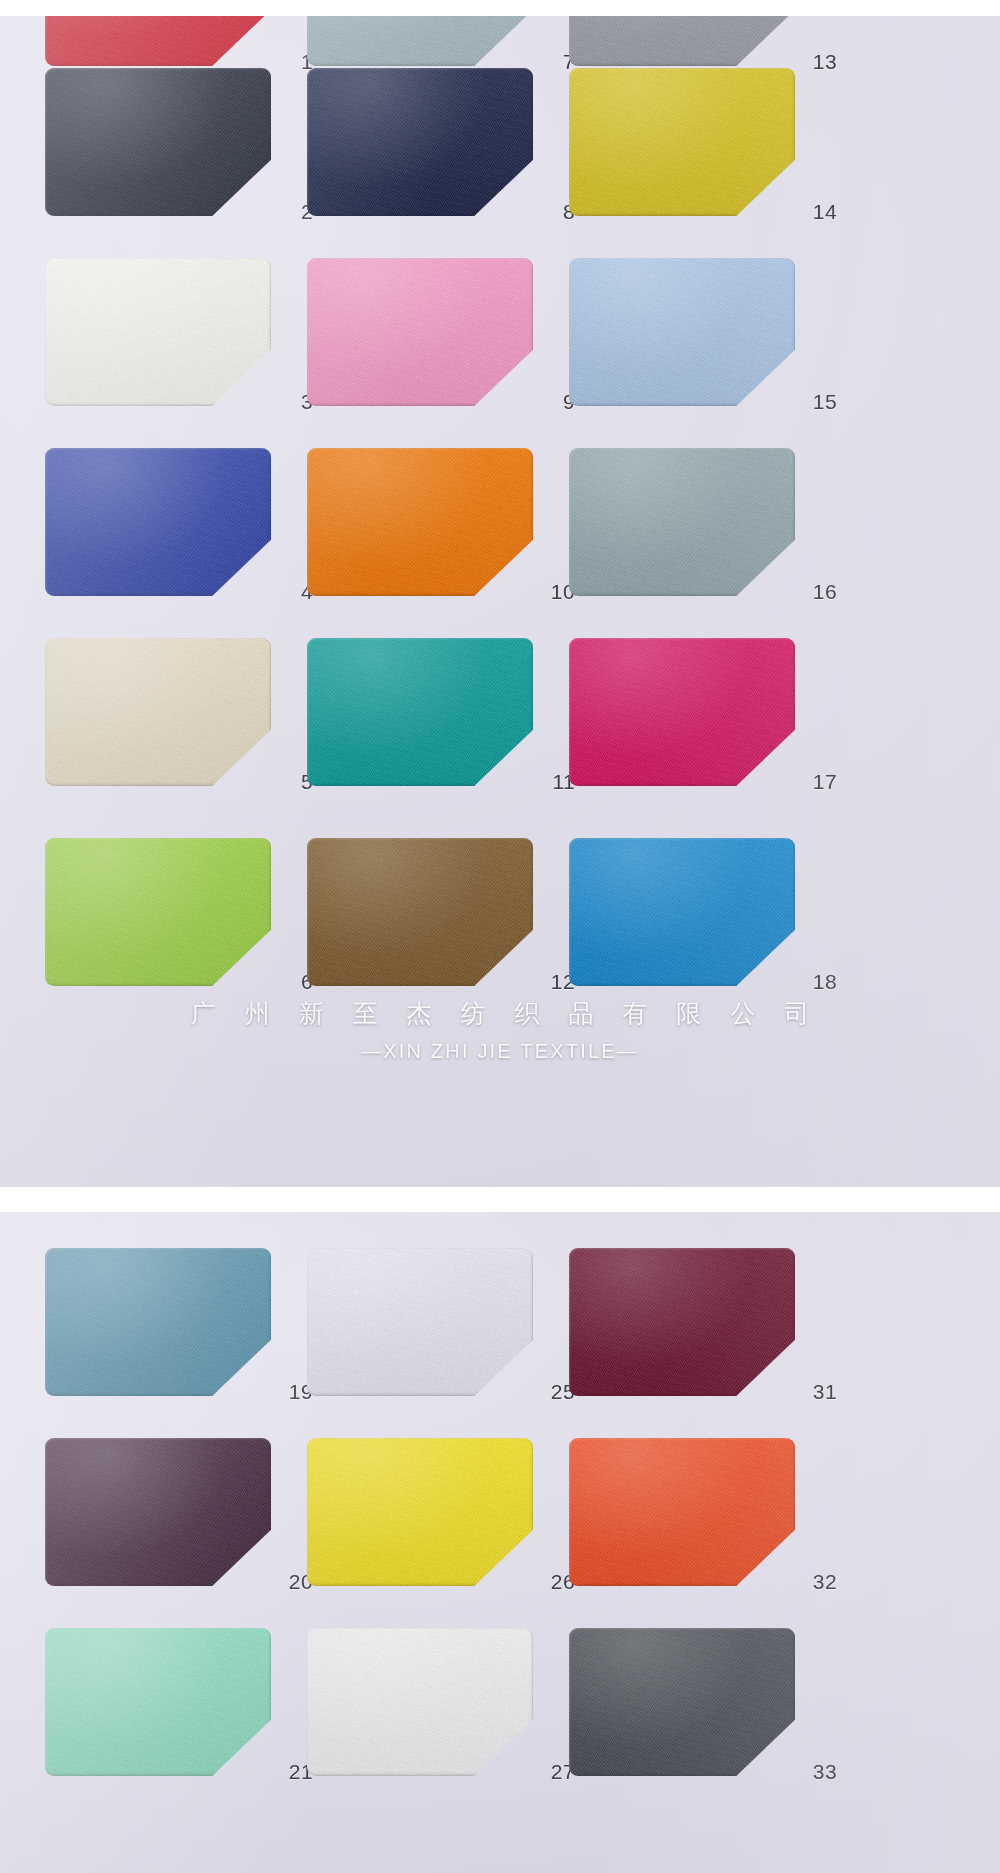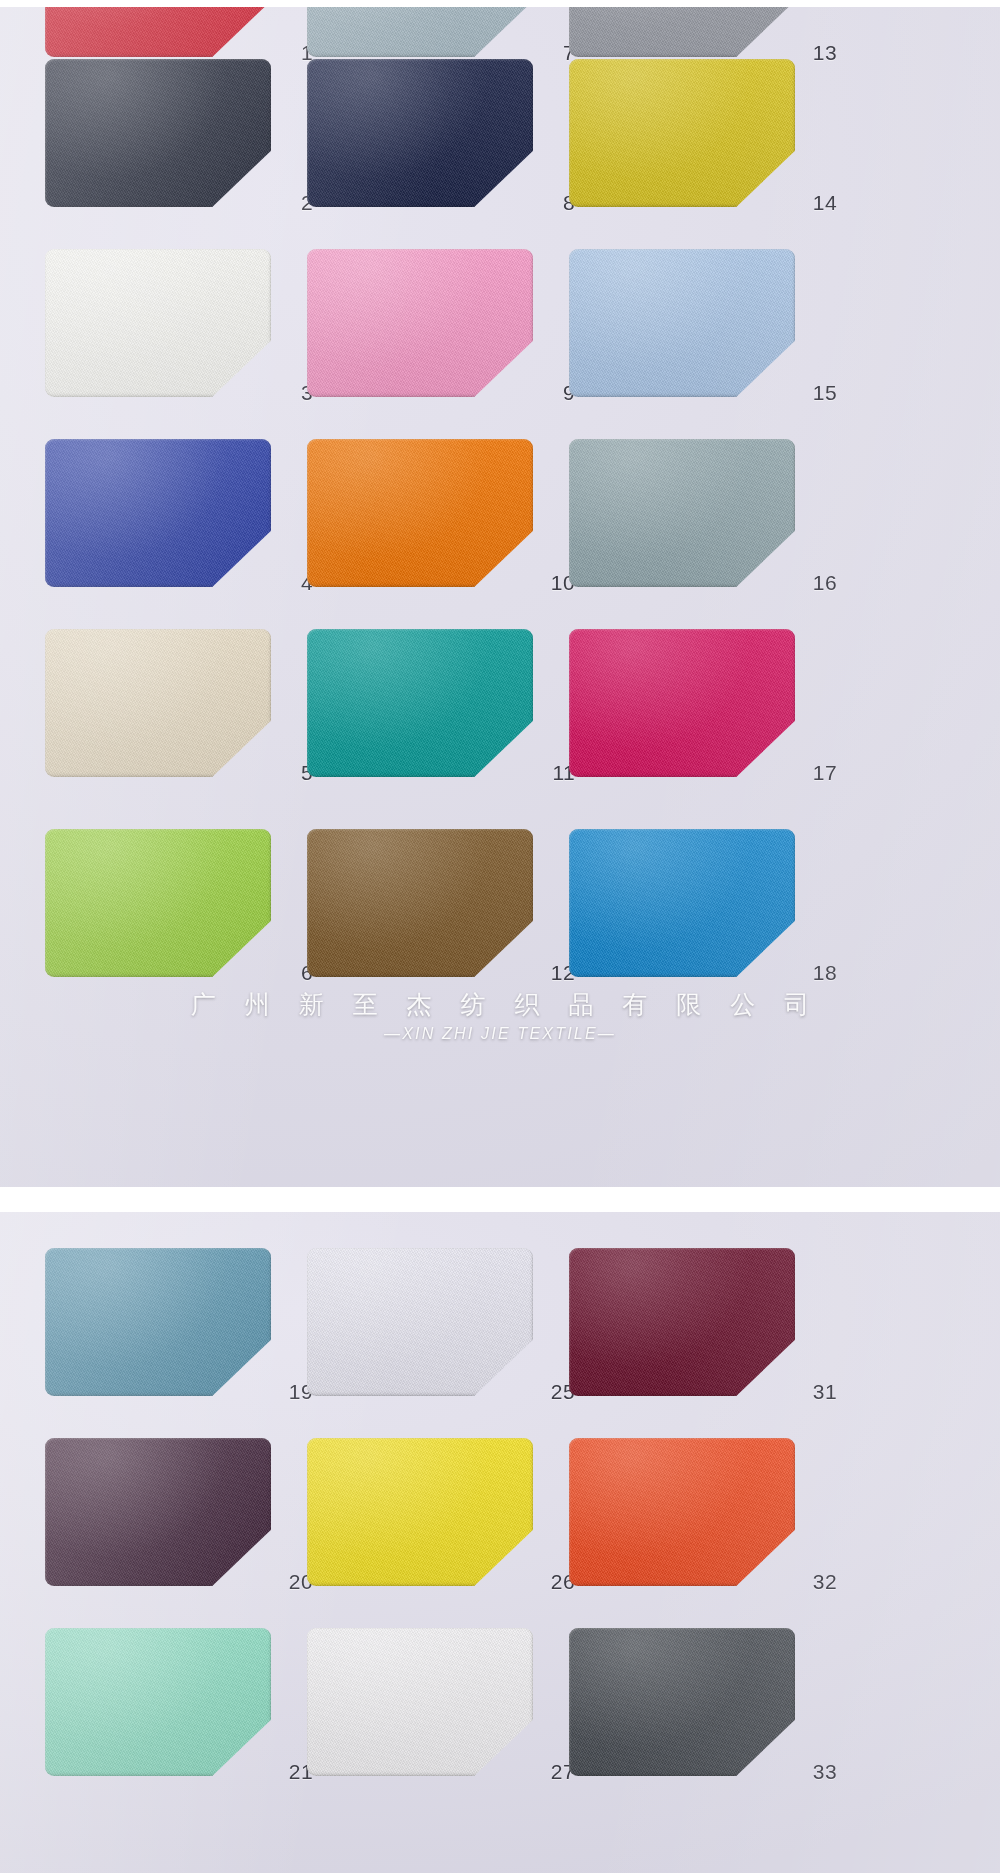--- a/index.html
+++ b/index.html
@@ -14,21 +14,21 @@
     position:absolute;left:0;width:1000px;
     background:
       radial-gradient(120% 90% at 30% 15%, #e6e4ef 0%, #e0dee9 45%, #d6d4e1 100%);
     overflow:hidden;
   }
   .panel::after{ 
     content:"";position:absolute;inset:0;
     background:linear-gradient(100deg,rgba(255,255,255,.30) 0%,rgba(255,255,255,0) 38%,rgba(255,255,255,0) 62%,rgba(255,255,255,.16) 100%);
     pointer-events:none;
   }
-  #panel-1{top:7px;height:1301px;}
+  #panel-1{top:16px;height:1301px;}
   #gap-divider{position:absolute;left:0;top:1187px;width:1000px;height:25px;background:#ffffff;}
   #panel-2{top:1212px;height:661px;}
 
   
   .grid{position:absolute;left:0;top:0;width:1000px;height:100%;}
   .cell{position:absolute;}
 
   
   .chip{
     position:absolute;left:0;top:0;width:226px;height:148px;
@@ -71,24 +71,24 @@
     position:absolute;left:0;top:980px;width:1000px;
     text-align:center;pointer-events:none;z-index:40;
   }
   #wm-cn{
     font-size:25px;line-height:34px;color:rgba(255,255,255,.92);
     letter-spacing:11px;padding-left:11px;
     text-shadow:0 1px 3px rgba(0,0,0,.30);
     white-space:nowrap;
   }
   #wm-en{
-    font-size:16px;line-height:24px;color:rgba(255,255,255,.92);
-    font-style:italic;letter-spacing:2.2px;
+    font-size:20px;line-height:24px;color:rgba(255,255,255,.92);
+    letter-spacing:2.2px;
     text-shadow:0 1px 3px rgba(0,0,0,.30);
-    white-space:nowrap;margin-top:1px;
+    white-space:nowrap;margin-top:9px;
   }
 </style>
 </head>
 <body>
 
 <div class="panel" id="panel-1">
   <div class="grid" id="grid-1">
       <div class="cell" style="left: 45px; top: -98px; width: 226px; height: 148px;">
         <div class="chip" title="crimson-red" style="background: rgb(211, 24, 43);">
           <div class="weave"></div>

